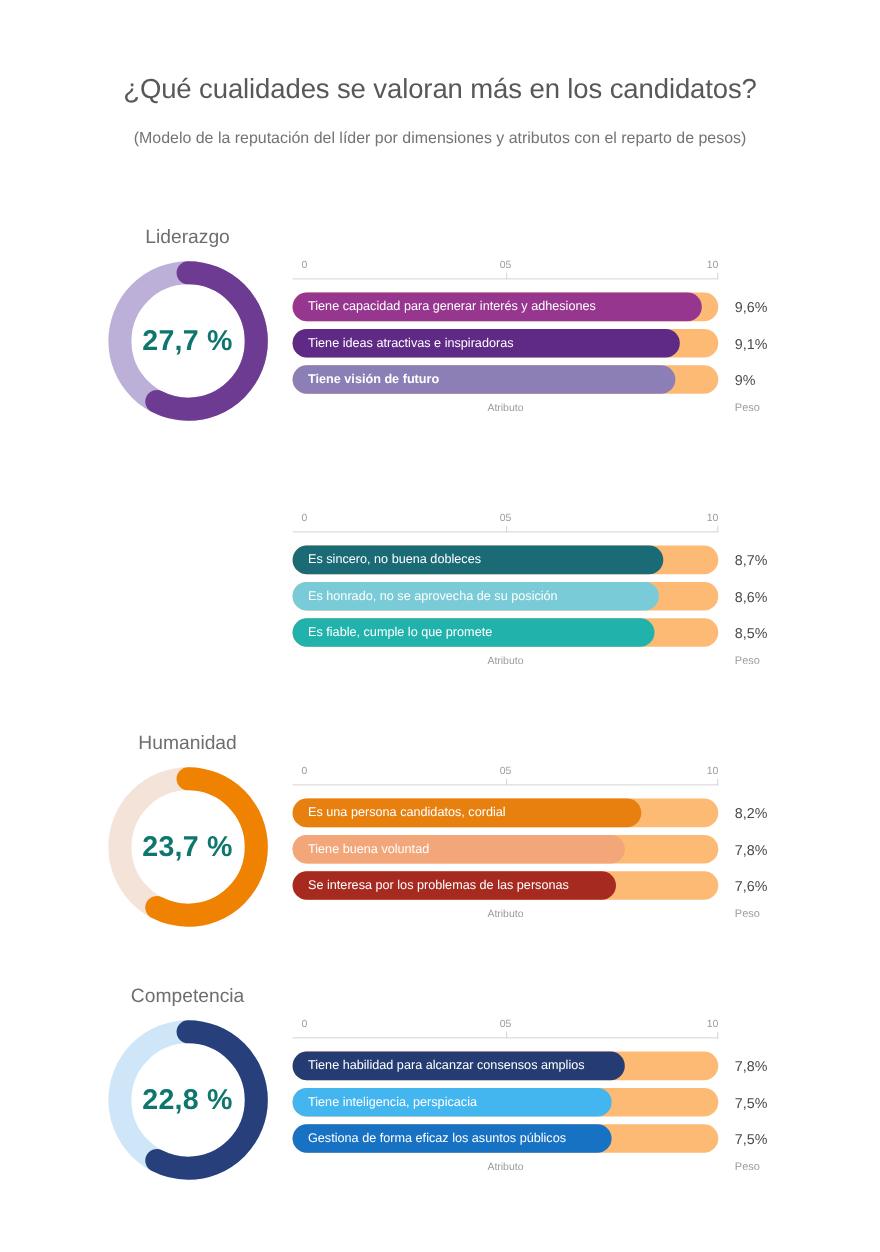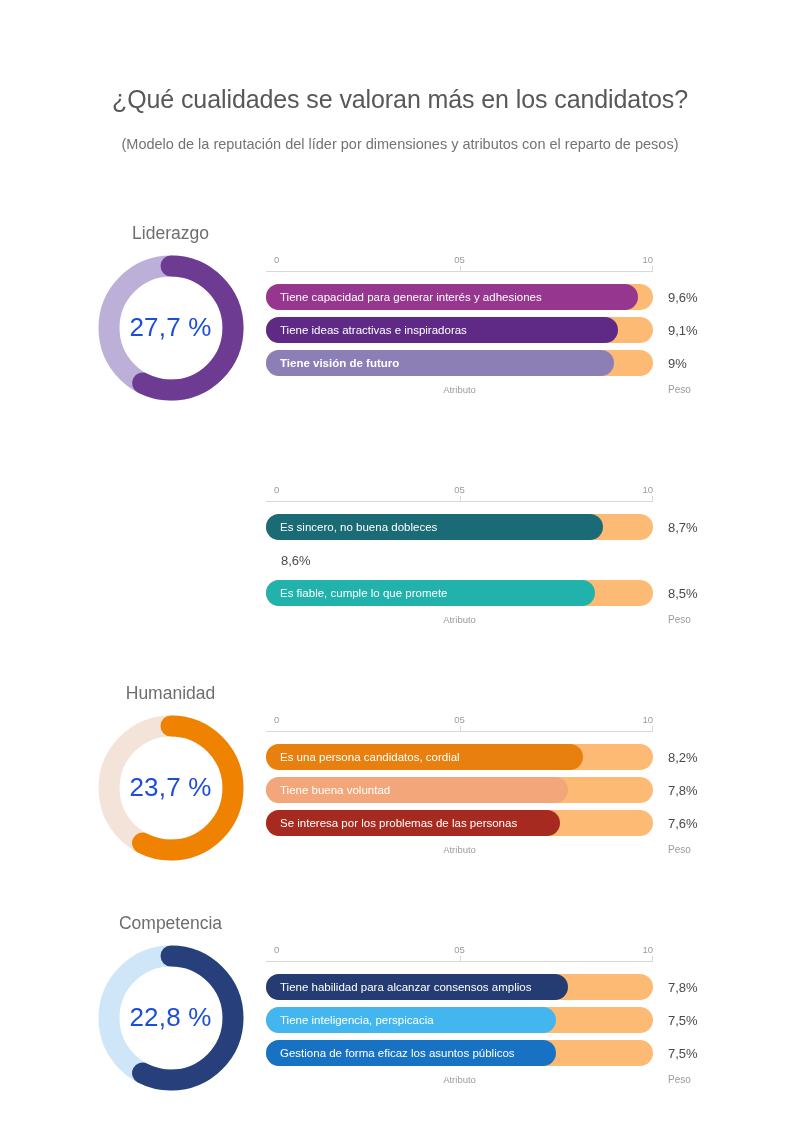--- a/index.html
+++ b/index.html
@@ -10,21 +10,21 @@
   body {
     width: 800px;
     height: 1138px;
     position: relative;
     font-family: "Liberation Sans", sans-serif;
     -webkit-font-smoothing: antialiased;
   }
 
   
   .header {
-    padding-top: 84px;
+    padding-top: 66px;
     text-align: center;
   }
   .title {
     font-size: 25px;
     font-weight: 400;
     color: #58585a;
     letter-spacing: -0.1px;
     margin: 0;
     line-height: 1.2;
   }
@@ -76,22 +76,22 @@
   }
   .donut-center {
     position: absolute;
     left: 0; top: 0;
     width: 158px;
     height: 158px;
     display: flex;
     align-items: center;
     justify-content: center;
     font-size: 26px;
-    color: #1d4ed8;
-    font-weight: 400;
+    color: #0f766e;
+    font-weight: 700;
     letter-spacing: 0.2px;
     text-align: center;
   }
 
   
   .bars-col {
     position: absolute;
     left: 266px;
     top: 30px;
     width: 452px;
@@ -262,20 +262,25 @@
         </div>
         <div class="bar-row">
           <div class="bar-track">
             <div class="bar-fill" style="width:86.99999999999999%;background:#1a6b76;">
               <span class="bar-label">Es sincero, no buena dobleces</span>
             </div>
           </div>
           <span class="bar-value">8,7%</span>
         </div>
         <div class="bar-row">
+          <div class="bar-track">
+            <div class="bar-fill" style="width:86%;background:#79cbd8;">
+              <span class="bar-label">Es honrado, no se aprovecha de su posición</span>
+            </div>
+          </div>
           <span class="bar-value">8,6%</span>
         </div>
         <div class="bar-row">
           <div class="bar-track">
             <div class="bar-fill" style="width:85%;background:#20b2ab;">
               <span class="bar-label">Es fiable, cumple lo que promete</span>
             </div>
           </div>
           <span class="bar-value">8,5%</span>
         </div>

